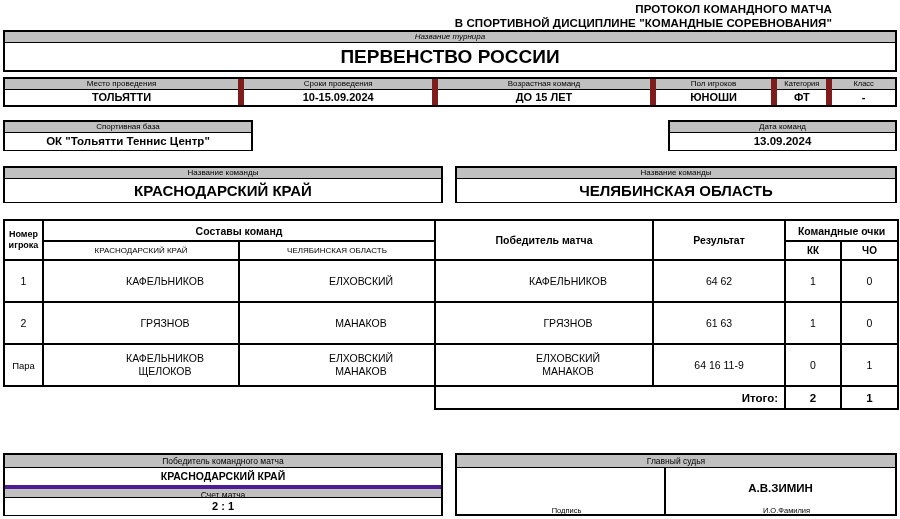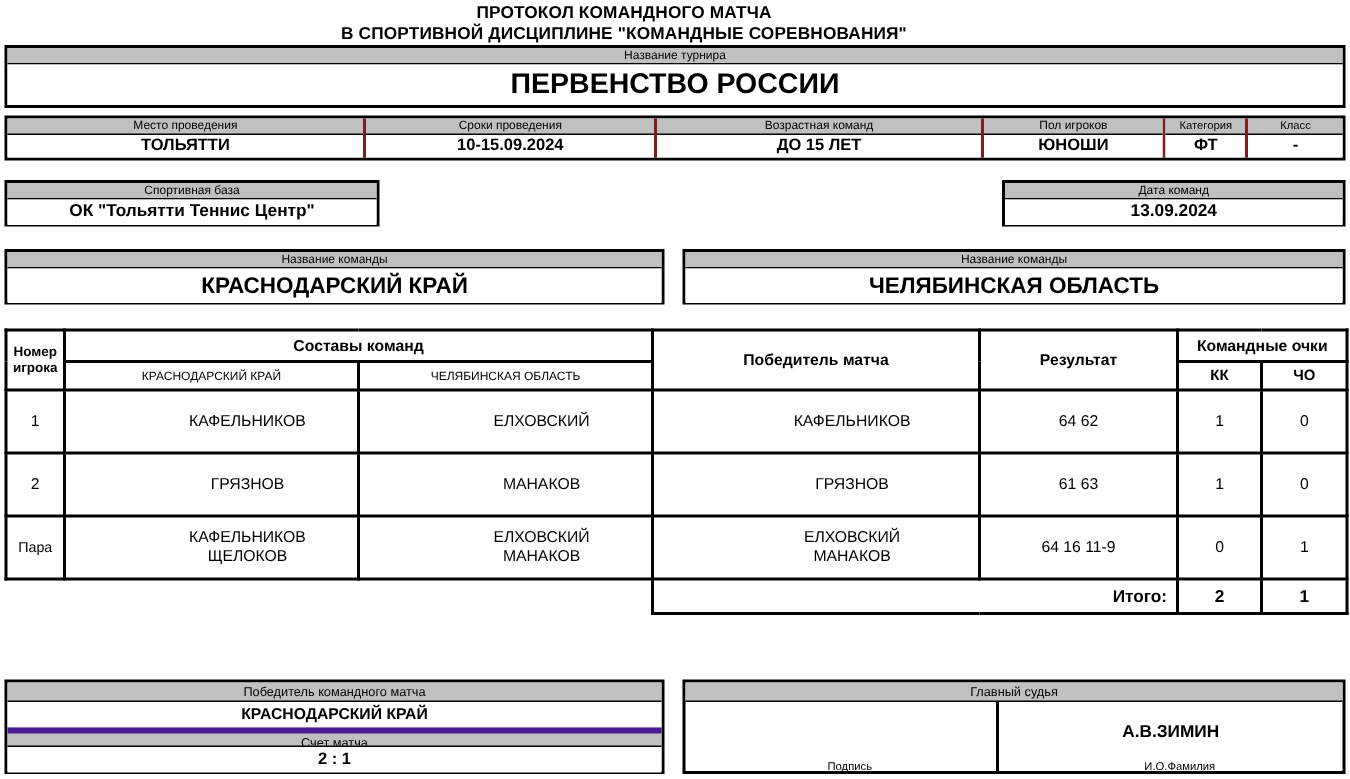--- a/index.html
+++ b/index.html
@@ -20,21 +20,21 @@
     width: 900px;
     height: 519px;
   }
 
   
   .doc-title {
     position: absolute;
     left: 0;
     top: 2px;
     width: 832px;
-    text-align: center;
+    text-align: right;
     font-size: 11.5px;
     font-weight: bold;
     line-height: 14px;
     letter-spacing: 0.1px;
   }
   .doc-title .line2 { display: block; }
 
   
   .box {
     position: absolute;
@@ -57,26 +57,26 @@
   .val {
     box-sizing: border-box;
     text-align: center;
     font-weight: bold;
     overflow: hidden;
     background: #fff;
   }
 
   
   #tournament-box { left: 3px; top: 30px; width: 894px; height: 42px; }
-  #tournament-box .lbl { width: 100%; }
+  #tournament-box .lbl { width: 100%; font-style: italic; }
   #tournament-box .val { font-size: 19px; line-height: 28px; height: 27px; }
 
   
   #info-strip { left: 3px; top: 77px; width: 894px; height: 30px; display: flex; }
-  #info-strip .cell { box-sizing: border-box; border-right: 2px solid #7f1d1d; display: flex; flex-direction: column; }
+  #info-strip .cell { box-sizing: border-box; border-right: 6px solid #7f1d1d; display: flex; flex-direction: column; }
   #info-strip .cell:last-child { border-right: none; }
   #info-strip .lbl { flex: 0 0 11px; font-size: 8px; }
   #info-strip .val { flex: 1 1 auto; font-size: 11px; line-height: 15px; }
   #info-strip .c-place { width: 244px; }
   #info-strip .c-dates { width: 198px; }
   #info-strip .c-age { width: 222px; }
   #info-strip .c-gender { width: 124px; }
   #info-strip .c-category { width: 56px; }
   #info-strip .c-class { width: 64px; }
   #info-strip .c-category .lbl, #info-strip .c-class .lbl { font-size: 7.5px; }

